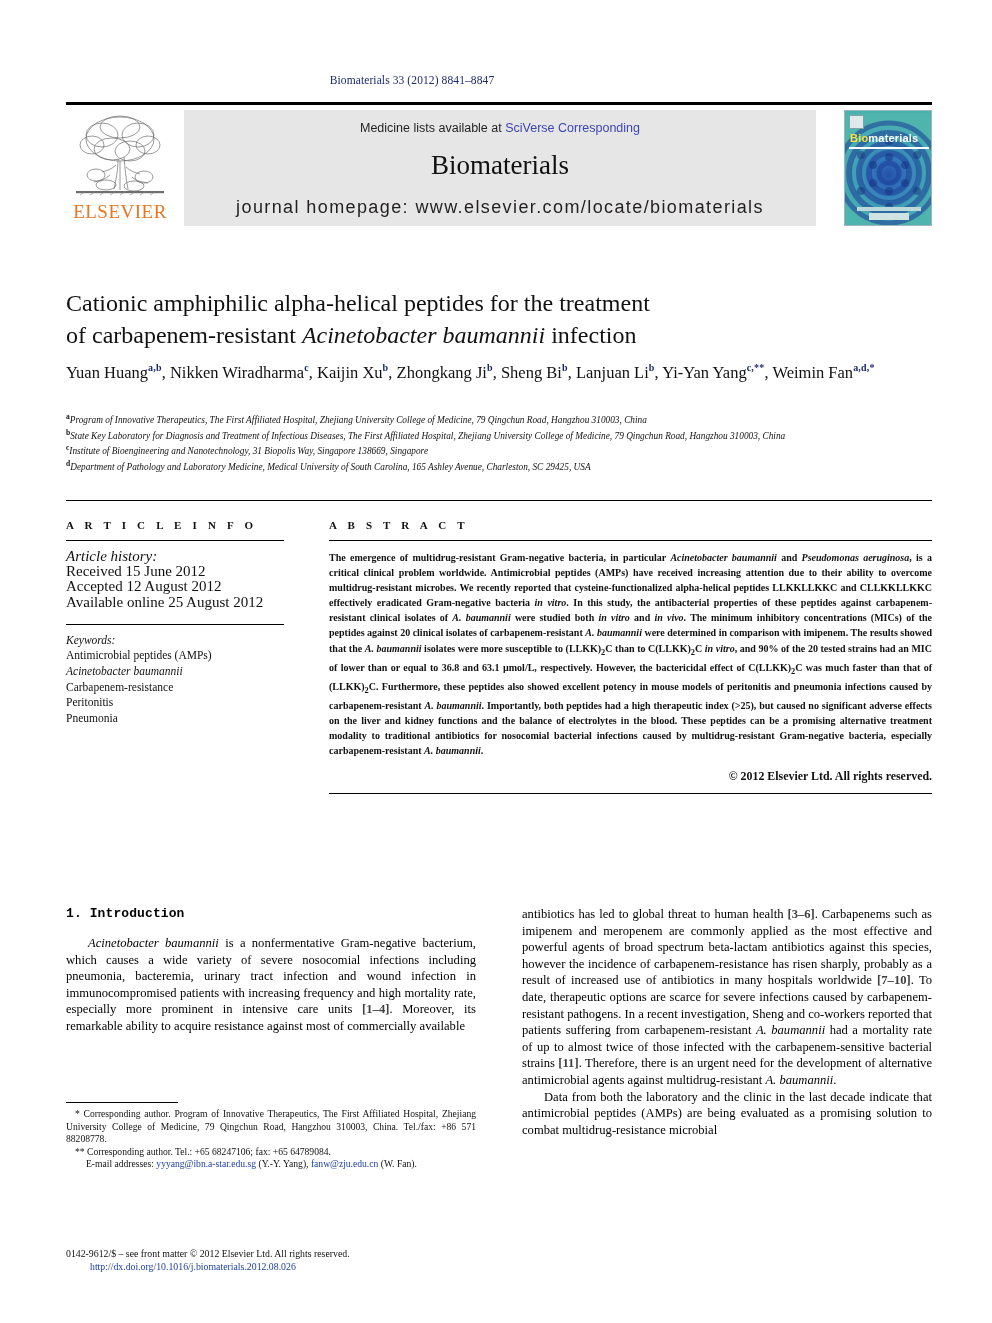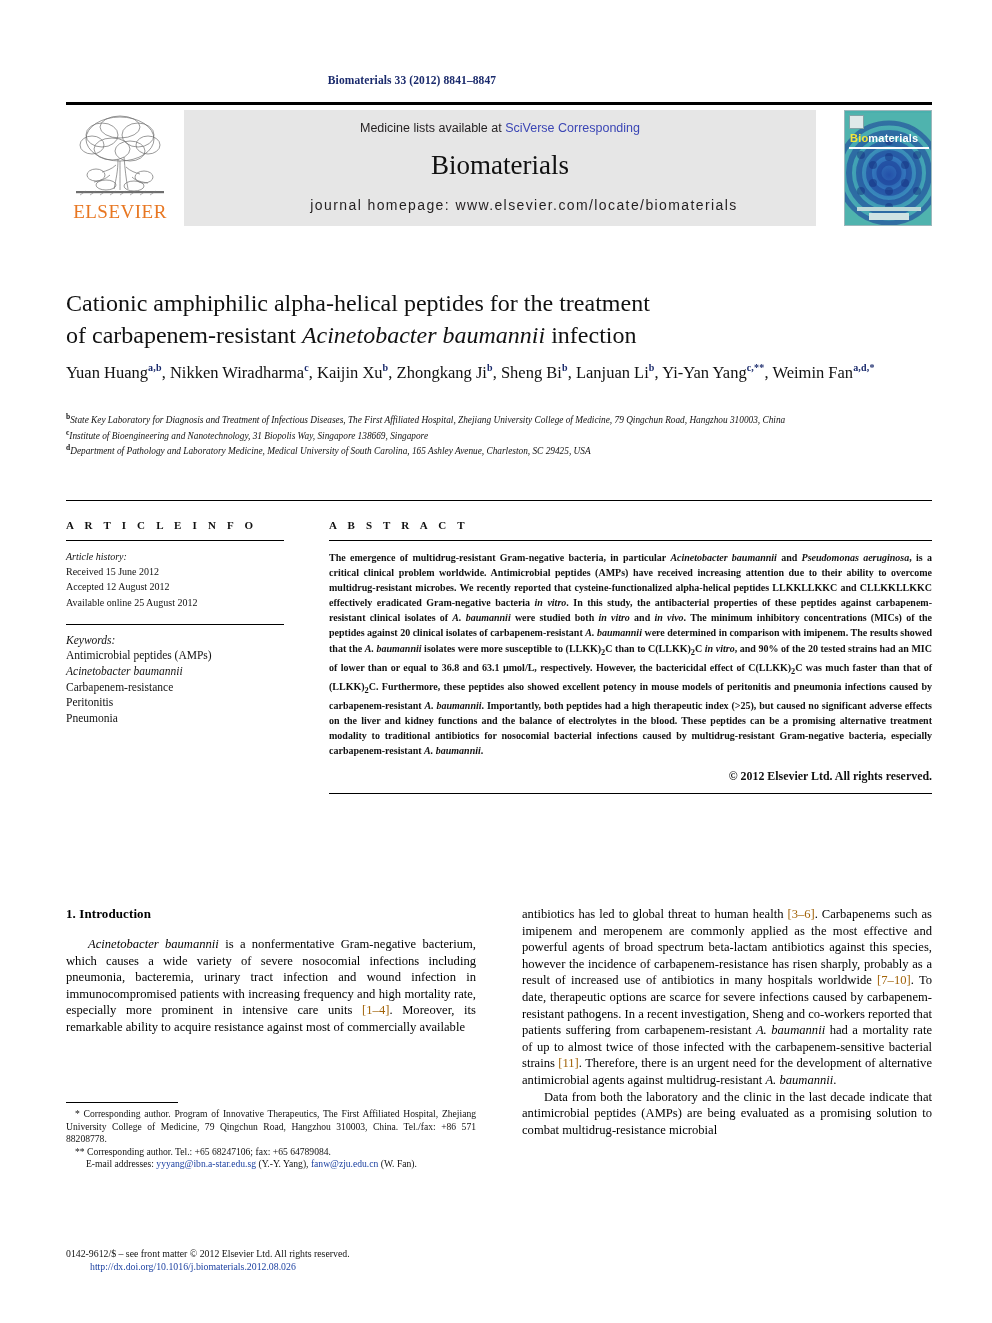--- a/index.html
+++ b/index.html
@@ -7,21 +7,21 @@
     width:992px; height:1323px; position:relative;
     font-family:"Liberation Serif", serif;
     color:#000;
     -webkit-font-smoothing:antialiased;
   }
   .page{position:absolute; left:0; top:0; width:992px; height:1323px; overflow:hidden;}
 
   
   .runhead{
     position:absolute; left:0; top:74px; width:824px;
-    text-align:center; font-size:11.5px; font-weight:bold;
+    text-align:center; font-size:11.5px; font-weight:normal;
     color:#1a2a6c; letter-spacing:.1px;
   }
 
   
   .masthead{position:absolute; left:66px; top:102px; width:866px; height:128px;}
   .mast-rule{position:absolute; left:0; top:0; width:866px; height:3px; background:#000;}
   .elsevier-logo{
     position:absolute; left:0; top:7px; width:108px; height:118px;
   }
   .tree-wrap{position:absolute; left:6px; top:0; width:96px; height:92px; overflow:hidden;}
@@ -38,23 +38,22 @@
     position:absolute; left:0; top:11px; width:632px; text-align:center;
     font-family:"Liberation Sans", sans-serif; font-size:12.5px; color:#231f20;
   }
   .banner .contents a{color:#3b46b5; text-decoration:none;}
   .banner .jtitle{
     position:absolute; left:0; top:40px; width:632px; text-align:center;
     font-family:"Liberation Serif", serif; font-size:27px; color:#111;
   }
   .banner .jhome{
     position:absolute; left:0; top:87px; width:632px; text-align:center;
-    font-family:"Liberation Sans", sans-serif; font-size:14px; color:#231f20;
+    font-family:"Liberation Sans", sans-serif; font-size:18px; color:#231f20;
     letter-spacing:1.4px;
-    margin-left:24px;
   }
   .cover{
     position:absolute; left:778px; top:8px; width:88px; height:116px;
     border:1px solid #9bb7bb; box-sizing:border-box; overflow:hidden;
     background:#49b0ad;
   }
   .cover .rings{position:absolute; left:-14px; top:2px; width:116px; height:114px;}
   .cover .bio{
     position:absolute; left:5px; top:21px; font-family:"Liberation Sans", sans-serif;
     font-size:11px; font-weight:bold; letter-spacing:.2px;
@@ -89,41 +88,41 @@
   .infocol{position:absolute; left:66px; top:519px; width:218px;}
   .abscol{position:absolute; left:329px; top:519px; width:603px;}
 
   .sec-head{
     font-family:"Liberation Serif", serif; font-size:11px; font-weight:bold;
     letter-spacing:4.2px; color:#111;
   }
   .thin-rule{height:1px; background:#000; margin-top:9px;}
   .thin-rule2{height:1px; background:#000;}
 
-  .info-body{font-size:10px; line-height:15.2px; color:#111; margin-top:8px;}
+  .info-body{font-size:15px; line-height:15.2px; color:#111; margin-top:8px;}
   .info-body .lbl{font-style:italic;}
   .kw{font-size:11.5px; line-height:15.6px; color:#111; margin-top:8px;}
   .kw .lbl{font-style:italic;}
   .kw .it{font-style:italic;}
 
   .abstract{
     font-size:10px; line-height:15.1px; color:#111; text-align:justify;
     margin-top:9px; font-weight:bold;
   }
   .abstract .it{font-style:italic;}
   .copyline{
     font-size:11.9px; color:#111; text-align:right; margin-top:11px; font-weight:bold;
   }
   .body-left{position:absolute; left:66px; top:906px; width:410px;}
   .body-right{position:absolute; left:522px; top:906px; width:410px;}
 
-  h2.sec{font-size:13px; font-weight:bold; margin:0 0 14px 0; letter-spacing:.1px;}
+  h2.sec{font-size:13px; font-weight:bold; margin:0 0 14px 0; letter-spacing:.1px;font-family:Liberation Mono, monospace;}
   p.bp{font-size:12.6px; line-height:16.6px; text-align:justify; margin:0; text-indent:22px;}
   p.bp + p.bp{margin-top:0;}
-  .ref{color:#a16207;}
+  .ref{color:#404040;font-weight:bold;}
   .it{font-style:italic;}
 
   
   .fn-rule{position:absolute; left:66px; top:1102px; width:112px; height:1px; background:#000;}
   .footnotes{position:absolute; left:66px; top:1108px; width:410px;
     font-size:9.6px; line-height:12.6px; color:#111; text-align:justify;}
   .footnotes .ind{text-indent:9px;}
   .footnotes .em{}
   .footnotes a{color:#1a3fa0; text-decoration:none;}
   .issn{position:absolute; left:66px; top:1247px; width:420px;
@@ -222,20 +221,21 @@
   </div>
 
   <div class="title">
     <div>Cationic amphiphilic alpha-helical peptides for the treatment</div>
     <div><span>of carbapenem-resistant </span><span class="it">Acinetobacter baumannii</span><span> infection</span></div>
   </div>
 
   <div class="authors" id="authors"><span>Yuan Huang</span><sup>a,b</sup>, <span>Nikken Wiradharma</span><sup>c</sup>, <span>Kaijin Xu</span><sup>b</sup>, <span>Zhongkang Ji</span><sup>b</sup>, <span>Sheng Bi</span><sup>b</sup>, <span>Lanjuan Li</span><sup>b</sup>, <span>Yi-Yan Yang</span><sup>c,**</sup>, <span>Weimin Fan</span><sup>a,d,*</sup></div>
 
   <div class="affils" id="affils">
+      <div><sup>a</sup>Program of Innovative Therapeutics, The First Affiliated Hospital, Zhejiang University College of Medicine, 79 Qingchun Road, Hangzhou 310003, China</div>
       <div><sup>b</sup>State Key Laboratory for Diagnosis and Treatment of Infectious Diseases, The First Affiliated Hospital, Zhejiang University College of Medicine, 79 Qingchun Road, Hangzhou 310003, China</div>
       <div><sup>c</sup>Institute of Bioengineering and Nanotechnology, 31 Biopolis Way, Singapore 138669, Singapore</div>
       <div><sup>d</sup>Department of Pathology and Laboratory Medicine, Medical University of South Carolina, 165 Ashley Avenue, Charleston, SC 29425, USA</div>
     </div>
 
   <div class="block-rule-top"></div>
 
   <div class="infocol">
     <div class="sec-head">A R T I C L E   I N F O</div>
     <div class="thin-rule"></div>

